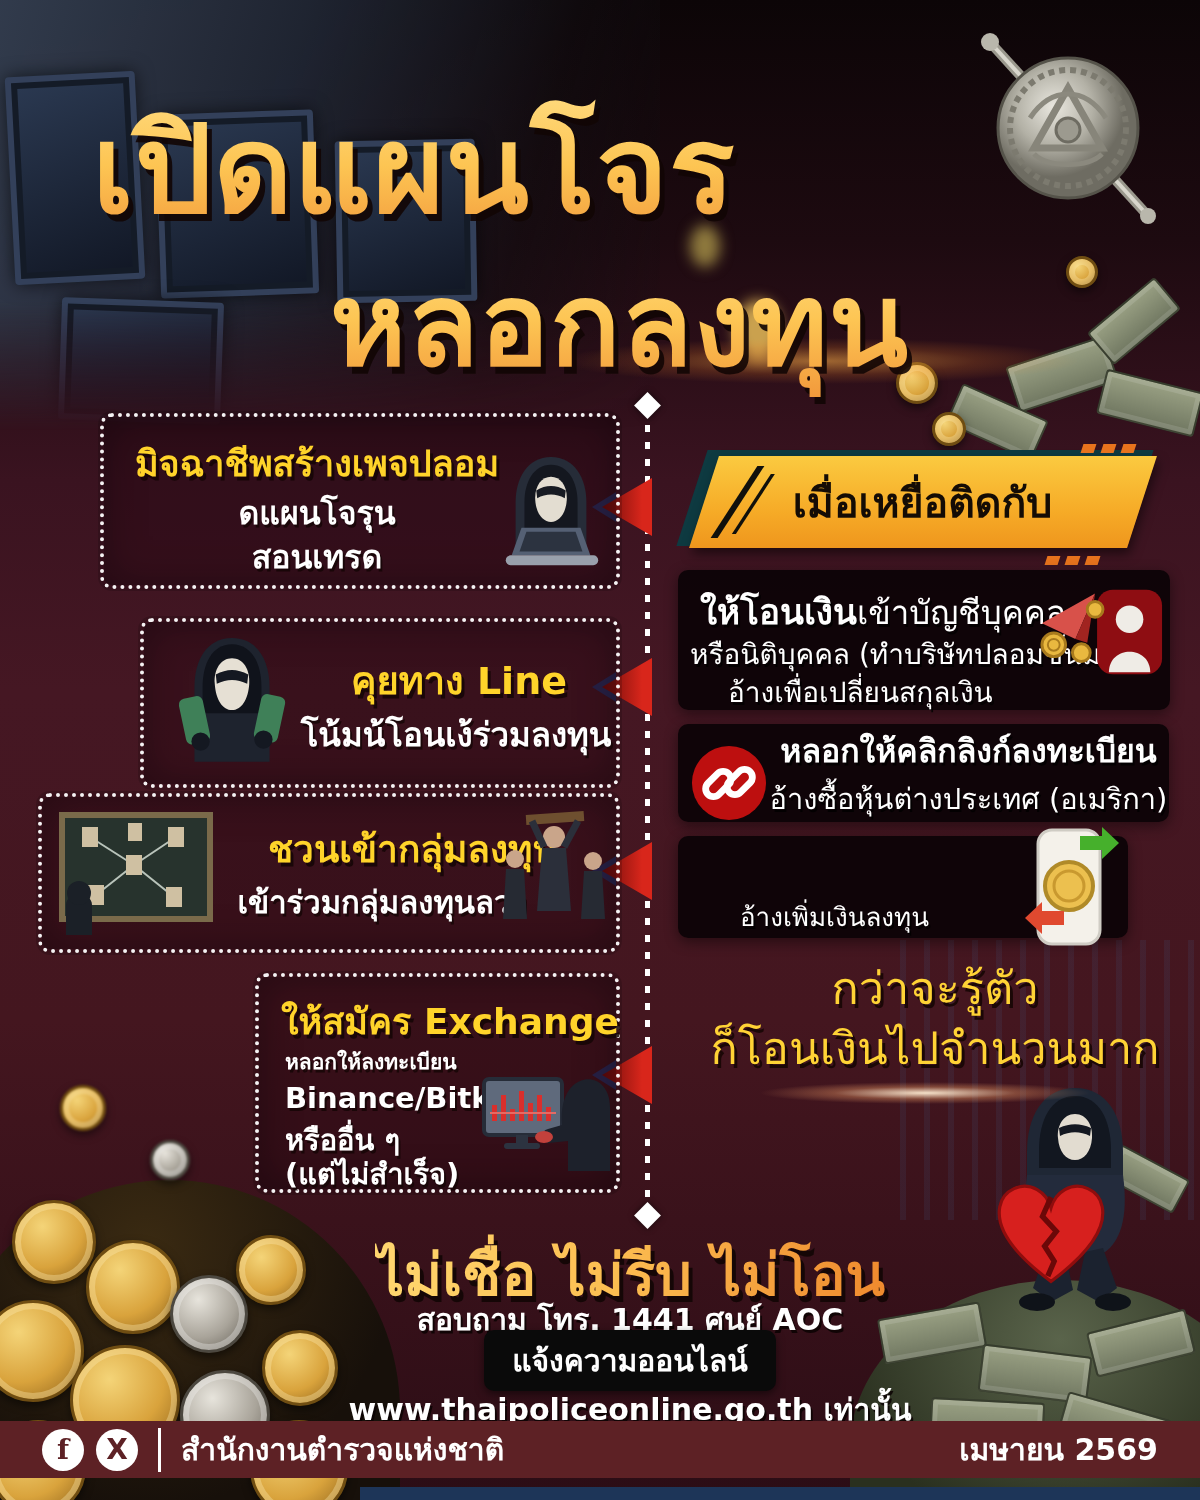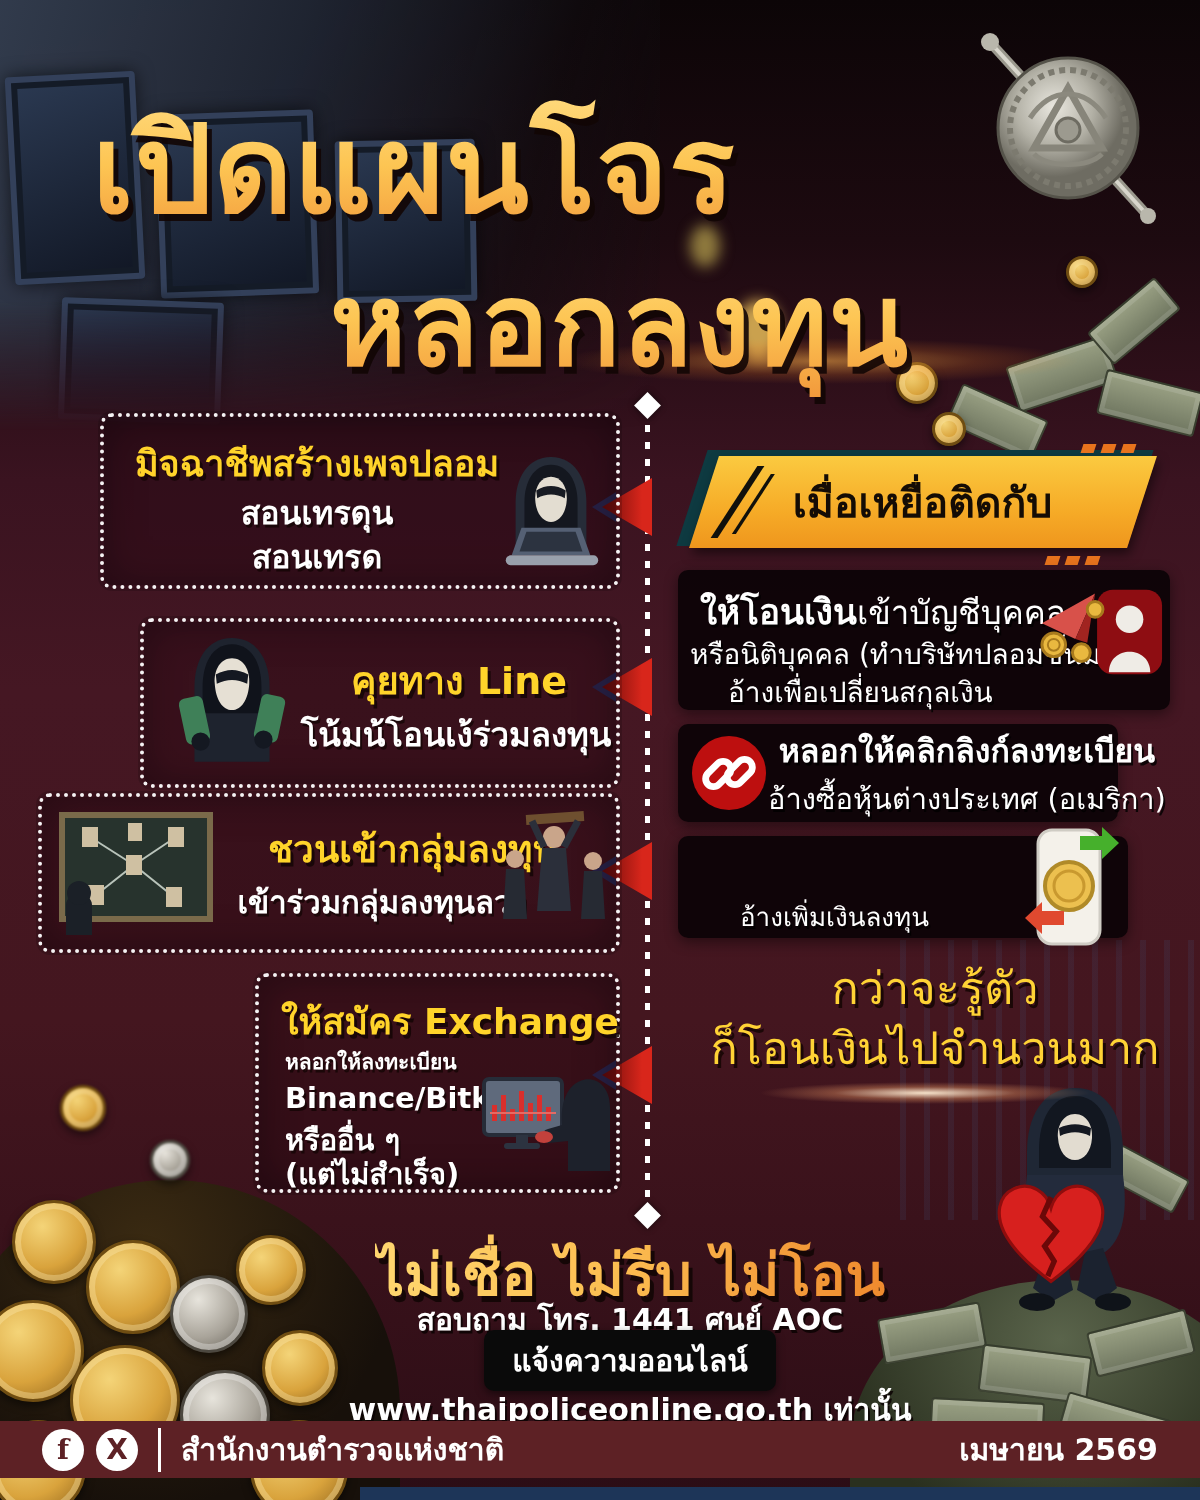--- a/index.html
+++ b/index.html
@@ -178,21 +178,21 @@
   <div class="abs arrow-red" style="left:602px;top:478px;"></div>
   <div class="abs arrow-navy" style="left:592px;top:672px;"></div>
   <div class="abs arrow-red" style="left:602px;top:658px;"></div>
   <div class="abs arrow-navy" style="left:592px;top:856px;"></div>
   <div class="abs arrow-red" style="left:602px;top:842px;"></div>
   <div class="abs arrow-navy" style="left:592px;top:1060px;"></div>
   <div class="abs arrow-red" style="left:602px;top:1046px;"></div>
 
   <div class="abs stepbox" style="left:100px;top:413px;width:512px;height:168px;">
     <div class="abs step-head" style="left:18px;top:18px;width:390px;font-size:36px;text-align:center;">มิจฉาชีพสร้างเพจปลอม</div>
-    <div class="abs step-line" style="left:18px;top:70px;width:390px;font-size:32px;text-align:center;">สอนเทรดุน</div>
+    <div class="abs step-line" style="left:18px;top:70px;width:390px;font-size:32px;text-align:center;">ดแผนโจรุน</div>
     <div class="abs step-line" style="left:18px;top:114px;width:390px;font-size:32px;text-align:center;">สอนเทรด</div>
     <svg class="abs" style="right:6px;bottom:4px;" width="118" height="130" viewBox="0 0 120 132">
       <path d="M60 6 C36 6 24 28 24 52 L24 100 L96 100 L96 52 C96 28 84 6 60 6 Z" fill="#262c38"></path>
       <path d="M60 14 C42 14 33 32 33 52 L33 80 L87 80 L87 52 C87 32 78 14 60 14 Z" fill="#14171f"></path>
       <path d="M60 26 C50 26 43 36 44 50 C45 64 52 72 60 72 C68 72 75 64 76 50 C77 36 70 26 60 26 Z" fill="#e3ddd1"></path>
       <path d="M45 40 C55 34 65 34 75 40 L74 48 C65 43 55 43 46 48 Z" fill="#171a22"></path>
       <polygon points="30,78 90,78 100,106 20,106" fill="#556074"></polygon>
       <polygon points="35,82 85,82 92,102 28,102" fill="#2c3340"></polygon>
       <rect x="14" y="106" width="94" height="10" rx="5" fill="#99a0ac"></rect>
     </svg>
@@ -288,21 +288,21 @@
       <path d="M72 90 C72 62 114 62 114 90 Z" fill="#efece6"></path>
       <polygon points="4,40 58,10 38,56" fill="#d8514a"></polygon>
       <polygon points="38,56 58,10 50,60" fill="#a12420"></polygon>
       <circle cx="16" cy="62" r="12" fill="#e9b83f" stroke="#a87a1d" stroke-width="3"></circle>
       <circle cx="16" cy="62" r="6" fill="none" stroke="#a87a1d" stroke-width="2"></circle>
       <circle cx="44" cy="70" r="9" fill="#e9b83f" stroke="#a87a1d" stroke-width="3"></circle>
       <circle cx="58" cy="26" r="8" fill="#e9b83f" stroke="#a87a1d" stroke-width="3"></circle>
     </svg>
   </div>
 
-  <div class="abs rpanel" style="left:678px;top:724px;width:440px;height:98px;display:flex;align-items:center;">
+  <div class="abs rpanel" style="left:678px;top:724px;width:491px;height:98px;display:flex;align-items:flex-end;">
     <svg style="margin-left:12px;flex:0 0 auto;" width="78" height="78" viewBox="0 0 80 80">
       <circle cx="40" cy="40" r="38" fill="#bd0f0f"></circle>
       <rect x="14" y="33" width="30" height="16" rx="8" fill="none" stroke="#fff" stroke-width="7" transform="rotate(-45 29 41)"></rect>
       <rect x="36" y="31" width="30" height="16" rx="8" fill="none" stroke="#fff" stroke-width="7" transform="rotate(-45 51 39)"></rect>
     </svg>
     <div style="flex:1;text-align:center;">
       <div class="r-bold" style="font-size:32px;white-space:nowrap;">หลอกให้คลิกลิงก์ลงทะเบียน</div>
       <div class="r-reg" style="font-size:29px;white-space:nowrap;">อ้างซื้อหุ้นต่างประเทศ (อเมริกา)</div>
     </div>
   </div>

